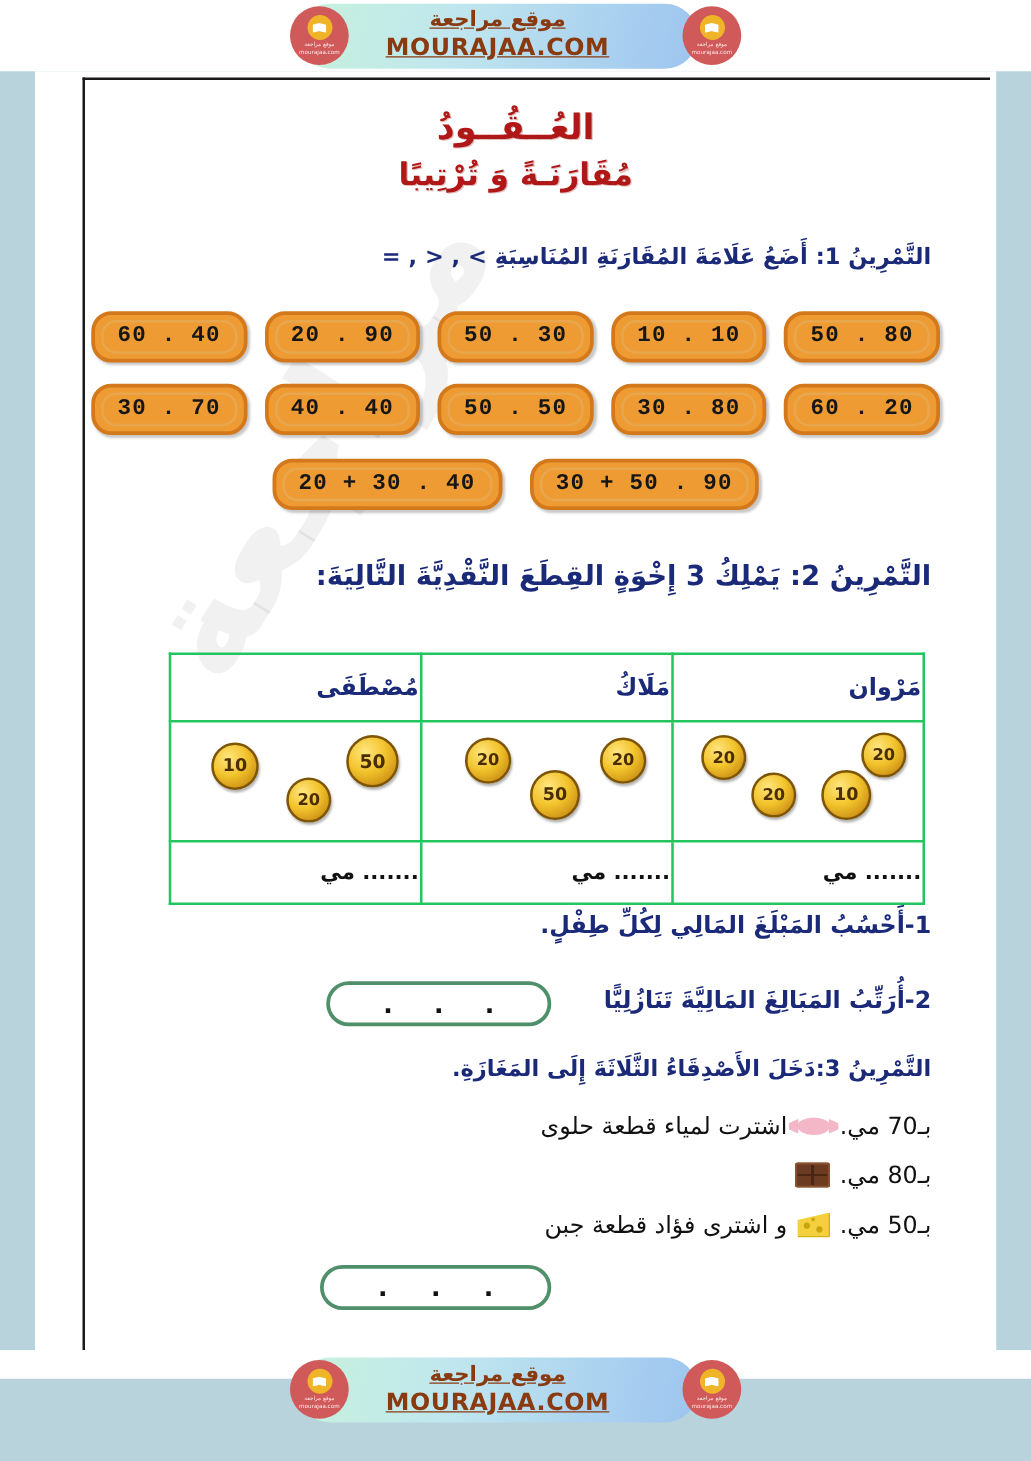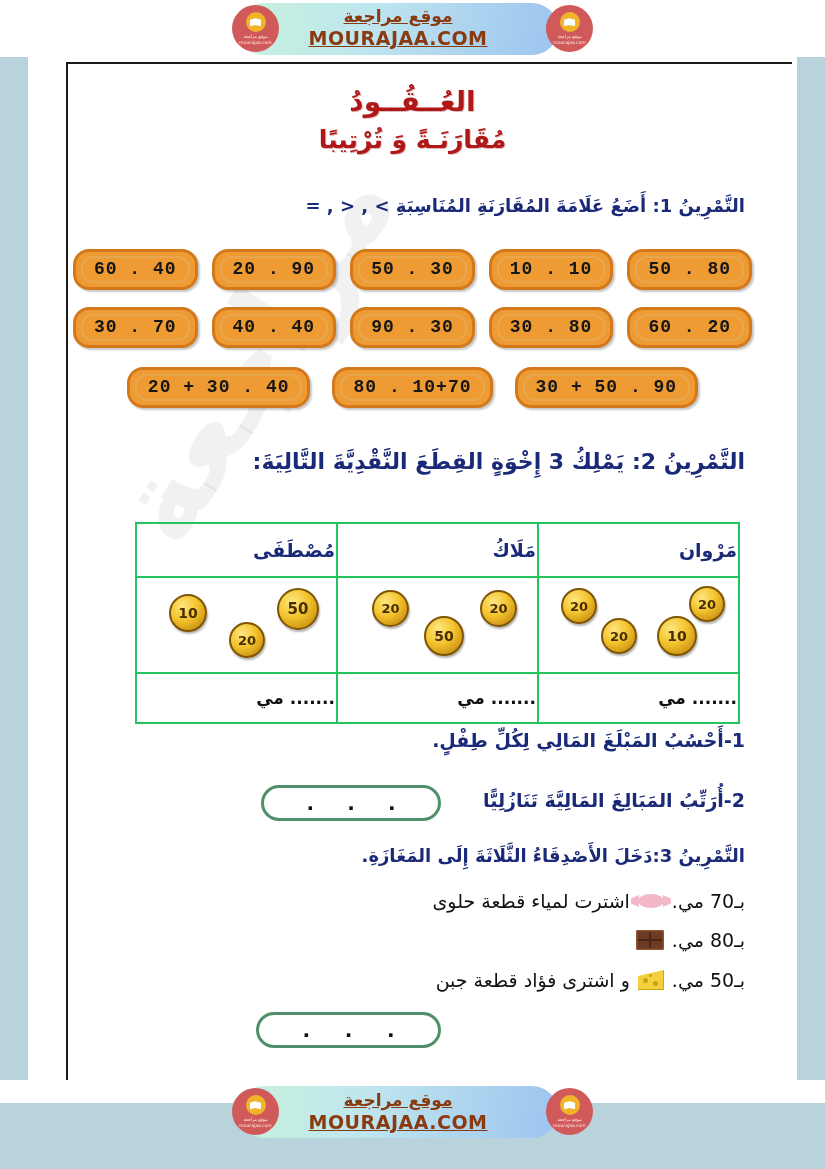--- a/index.html
+++ b/index.html
@@ -355,28 +355,27 @@
     <div class="badge">50 . 80</div>
     <div class="badge">10 . 10</div>
     <div class="badge">50 . 30</div>
     <div class="badge">20 . 90</div>
     <div class="badge">60 . 40</div>
   </div>
 
   <div class="badge-row" style="top:250px;">
     <div class="badge">60 . 20</div>
     <div class="badge">30 . 80</div>
-    <div class="badge">90 . 30</div>
+    <div class="badge">50 . 50</div>
     <div class="badge">40 . 40</div>
     <div class="badge">30 . 70</div>
   </div>
 
   <div class="badge-row" style="top:310px; gap:22px;">
     <div class="badge">30 + 50 . 90</div>
-    <div class="badge">80 . 10+70</div>
     <div class="badge">20 + 30 . 40</div>
   </div>
 
   <div class="prompt" style="top:392px; right:52px; font-size:22px;margin-left:20px;">التَّمْرِينُ 2: يَمْلِكُ 3 إِخْوَةٍ القِطَعَ النَّقْدِيَّةَ التَّالِيَةَ:</div>
 
   <table id="coin-table" style="top:465px; left:107px;">
     <tbody>
         <tr>
       <td class="coin-head">مَرْوان</td>
       <td class="coin-head">مَلَاكُ</td>

